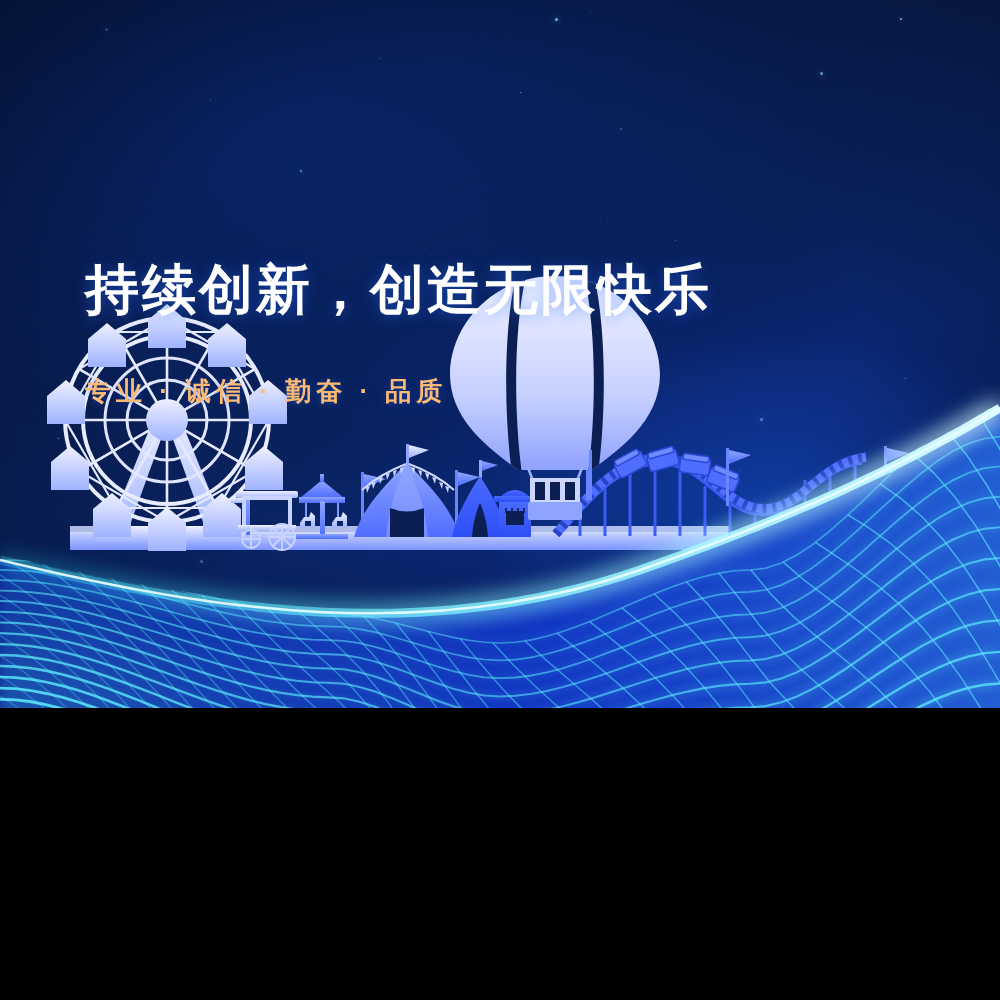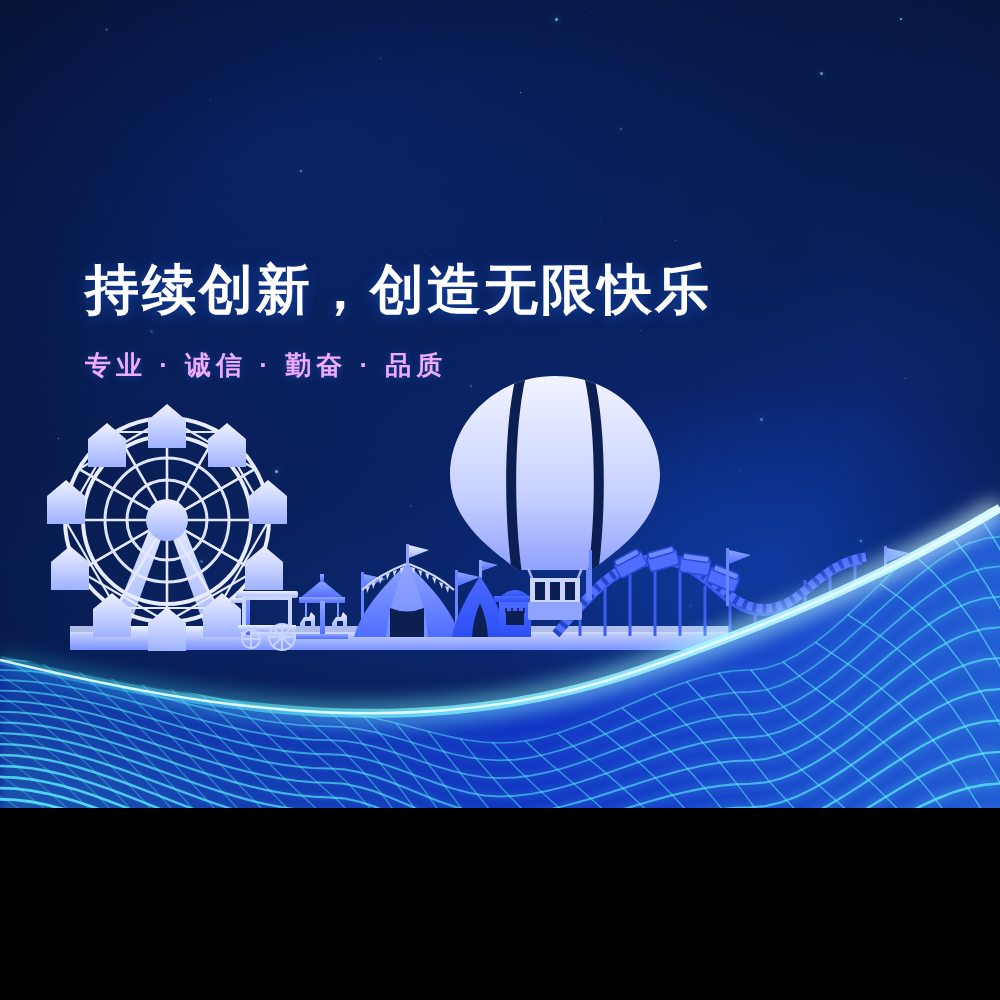--- a/index.html
+++ b/index.html
@@ -3,21 +3,21 @@
 <meta charset="utf-8">
 <style>
   html, body {
     margin: 0;
     padding: 0;
     background: #000;
   }
   #poster {
     position: relative;
     width: 1000px;
-    height: 808px;
+    height: 708px;
     overflow: hidden;
     font-family: "Liberation Sans", "DejaVu Sans", sans-serif;
     background: #071a46;
   }
 
   
   .bg-base {
     position: absolute;
     inset: 0;
     background:
@@ -47,24 +47,24 @@
   .headline {
     font-size: 54px;
     font-weight: bold;
     color: #ffffff;
     letter-spacing: 3px;
     line-height: 1.15;
     text-shadow: 0 2px 14px rgba(40,110,255,0.45);
     white-space: nowrap;
   }
   .subline {
-    margin-top: 28px;
+    margin-top: 54px;
     font-size: 26px;
     font-weight: bold;
-    color: #f0abfc;
+    color: #fdba74;
     letter-spacing: 5px;
     white-space: nowrap;
     text-shadow: 0 1px 8px rgba(40,110,255,0.35);
   }
 
   
   .scene {
     position: absolute;
     left: 0;
     bottom: 0;

